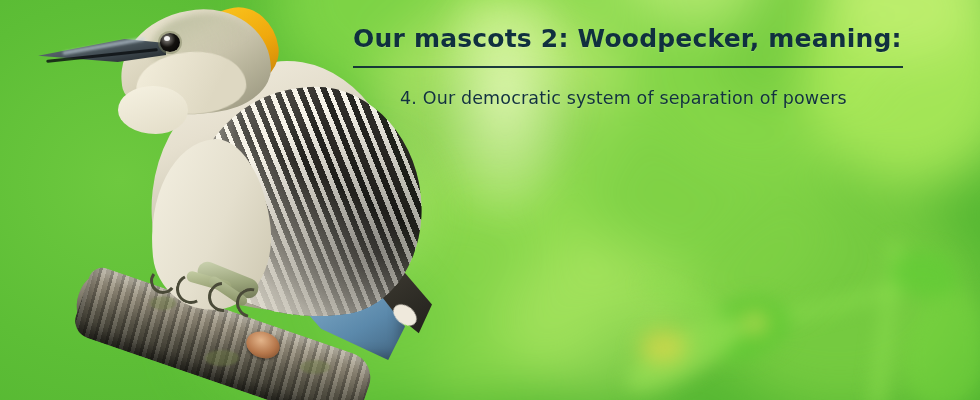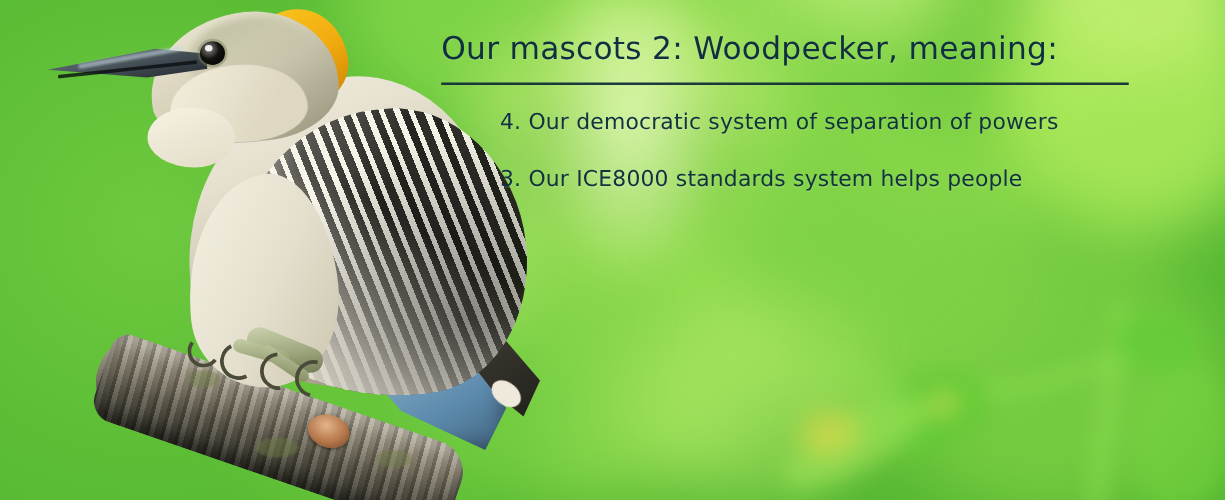--- a/index.html
+++ b/index.html
@@ -159,21 +159,21 @@
   .c4{left:150px;top:268px;transform:rotate(-8deg);width:20px;height:20px;}
   .toe1{left:186px;top:276px;width:46px;height:11px;transform:rotate(16deg);
     background:linear-gradient(160deg,#c6cfa6,#8d9668);}
   .toe2{left:206px;top:286px;width:44px;height:10px;transform:rotate(34deg);
     background:linear-gradient(160deg,#bcc59d,#848d61);}
 
   
   #content{position:absolute;left:353px;top:0;width:560px;height:400px;}
   #heading{
     position:absolute;left:0;top:24px;
-    font-size:25px;font-weight:normal;letter-spacing:.2px;
+    font-size:25px;font-weight:bold;letter-spacing:.2px;
     color:#10303f;white-space:nowrap;
     text-shadow:0 1px 1px rgba(255,255,255,.18);
   }
   #rule{position:absolute;left:0;top:66px;width:550px;height:2px;background:#0d2a35;opacity:.92;}
   #paras{position:absolute;left:47px;top:86px;width:516px;}
   .para{
     color:#12323f;
     font-size:17.5px;
     line-height:24px;
     margin:0 0 22px 0;
@@ -262,18 +262,17 @@
     <div id="heading">Our mascots 2: Woodpecker, meaning:</div>
     <div id="rule"></div>
     <div id="paras">
 
       <p class="para">
         <span class="l">4. Our democratic system of separation of powers</span>
       </p>
 
 
       <p class="para">
-        <span class="l">3. Our ICE8000 standards system helps people</span>
       </p>
 
     </div>
   </div>
 </div>
 
 </body></html>

